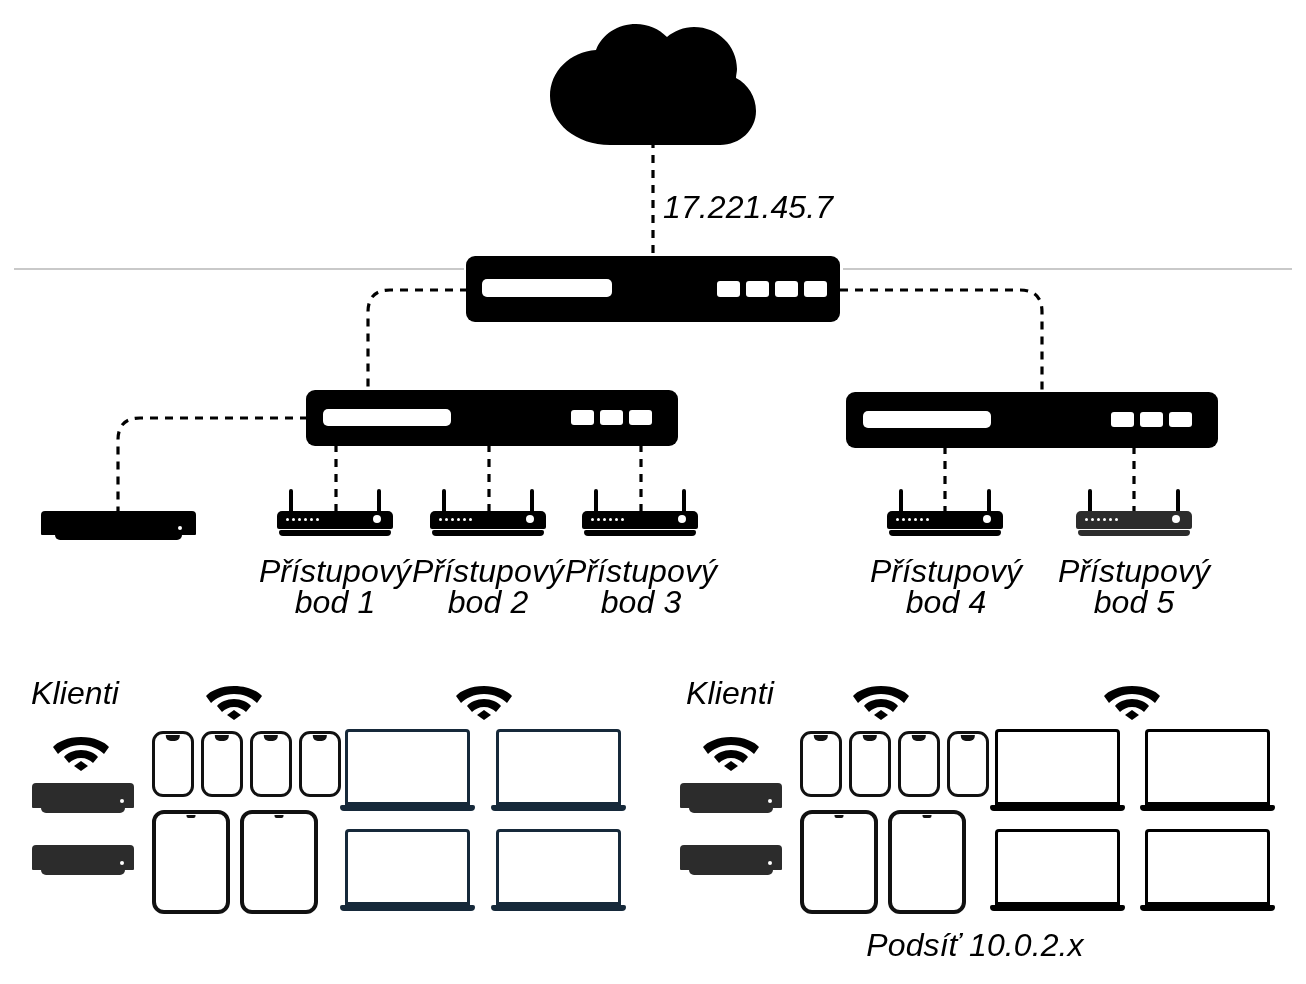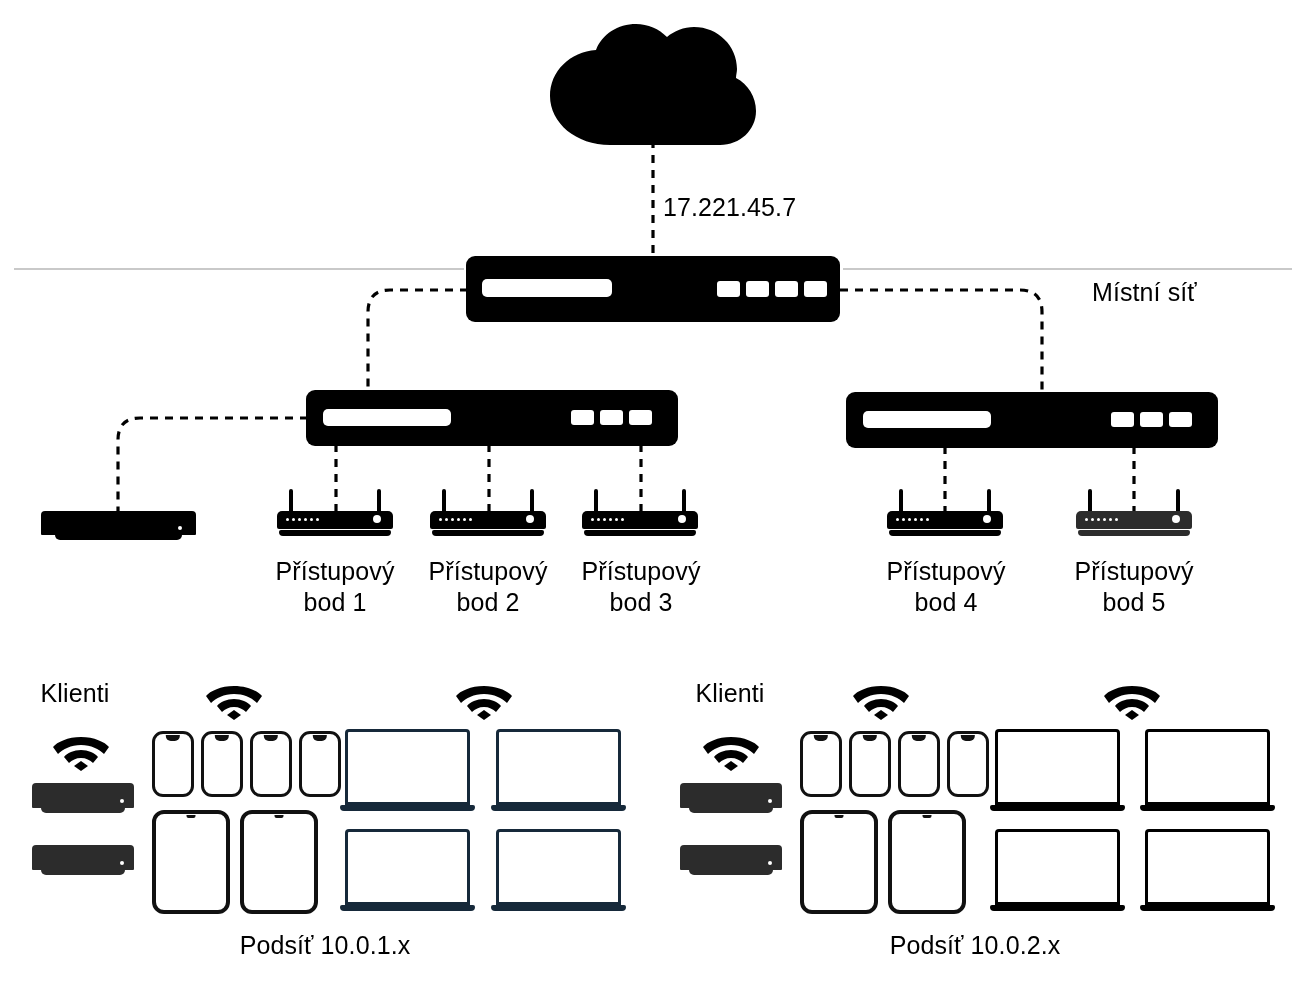--- a/index.html
+++ b/index.html
@@ -17,25 +17,26 @@
     height: 984px;
     background: #ffffff;
     overflow: hidden;
   }
   .abs { position: absolute; }
 
   
   .lbl {
     position: absolute;
     text-align: center;
-    font-size: 25px;
+    font-size: 32px;
     line-height: 31px;
     color: #000000;
     white-space: pre-line;
     letter-spacing: 0.1px;
+    font-style: italic;
   }
 
   
   .cloud-text {
     position: absolute;
     color: #ffffff;
     font-size: 26px;
     left: 0;
     right: 0;
     text-align: center;
@@ -227,21 +228,20 @@
   <div class="abs" style="left:548px;top:24px;width:210px;height:122px;z-index:2;">
     <svg width="210" height="122" viewBox="0 0 210 122">
       <path fill="#000" d="M62 121 C28 121 2 99 2 72 C2 47 22 28 48 26 C54 10 70 0 88 0 C100 0 111 5 119 13 C126 7 136 3 146 3 C170 3 189 22 189 45 C189 48 188 51 188 54 C200 60 208 73 208 87 C208 106 192 121 172 121 Z"></path>
     </svg>
   </div>
 
   <div class="lbl" style="left:663px;top:192px;width:200px;text-align:left;z-index:3;">17.221.45.7</div>
 
   <div class="divider" style="left:14px;top:268px;width:450px;z-index:1;"></div>
   <div class="divider" style="left:843px;top:268px;width:449px;z-index:1;"></div>
-  <div class="lbl" style="left:1092px;top:277px;width:200px;text-align:left;z-index:3;">Místní síť</div>
 
   <div class="netbox" style="left:466px;top:256px;width:374px;height:66px;z-index:4;">
     <div class="slot" style="left:16px;top:23px;width:130px;height:18px;"></div>
     <div class="port" style="left:251px;top:25px;width:23px;height:16px;"></div>
     <div class="port" style="left:280px;top:25px;width:23px;height:16px;"></div>
     <div class="port" style="left:309px;top:25px;width:23px;height:16px;"></div>
     <div class="port" style="left:338px;top:25px;width:23px;height:16px;"></div>
   </div>
 
   <div class="netbox" style="left:306px;top:390px;width:372px;height:56px;z-index:4;">
@@ -409,21 +409,20 @@
   </div>
   <div class="laptop" style="left:340px;top:829px;width:135px;height:84px;z-index:4;">
     <div class="screen" style="height:76px;border-color:#16293a;"></div>
     <div class="deck" style="top:76px;background:#16293a;"></div>
   </div>
   <div class="laptop" style="left:491px;top:829px;width:135px;height:84px;z-index:4;">
     <div class="screen" style="height:76px;border-color:#16293a;"></div>
     <div class="deck" style="top:76px;background:#16293a;"></div>
   </div>
 
-  <div class="lbl" style="left:155px;top:930px;width:340px;z-index:4;">Podsíť 10.0.1.x</div>
 
   <div class="lbl" style="left:665px;top:678px;width:130px;z-index:4;">Klienti</div>
 
   <div class="wifi" style="left:703px;top:731px;">
     <svg width="56" height="40" viewBox="0 0 56 40">
       <path fill="#000" d="M28 6 C15 6 4 11 0 16 L5 23 C10 18 18 14 28 14 C38 14 46 18 51 23 L56 16 C52 11 41 6 28 6 Z"></path>
       <path fill="#000" d="M28 19 C21 19 14 22 11 26 L16 32 C19 29 23 27 28 27 C33 27 37 29 40 32 L45 26 C42 22 35 19 28 19 Z"></path>
       <path fill="#000" d="M28 30 L35 35 L28 40 L21 35 Z"></path>
     </svg>
   </div>

